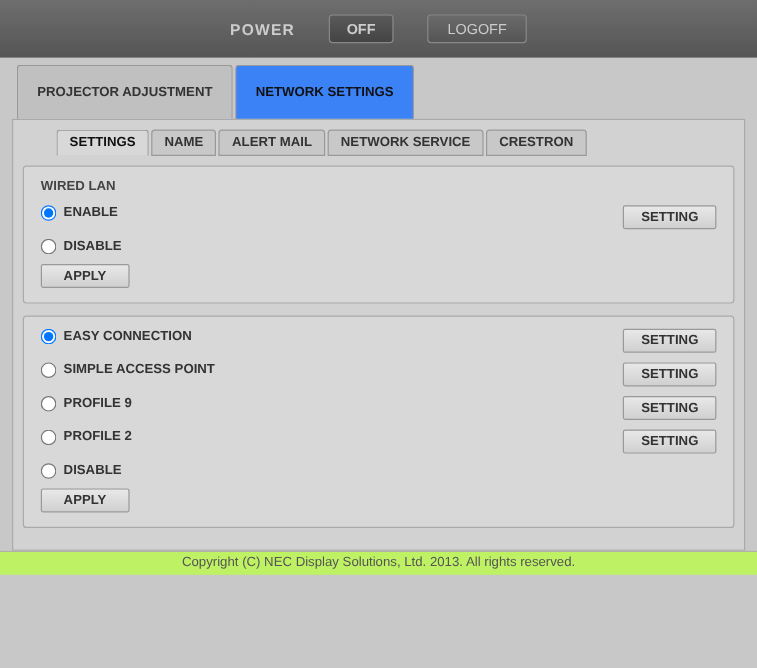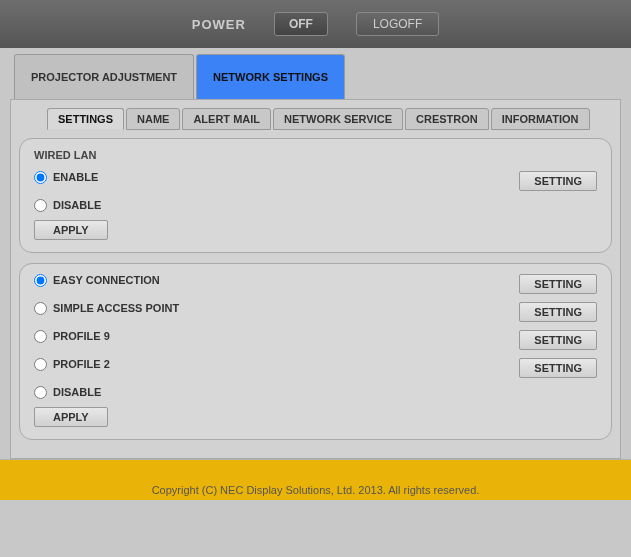--- a/index.html
+++ b/index.html
@@ -125,21 +125,21 @@
     .sub-tab.active {
       background: #d8d8d8;
       border-bottom: 1px solid #d2d2d2;
       color: #111;
     }
 
     
     .section-box {
       background: #d8d8d8;
       border: 1px solid #aaa;
-      border-radius: 13px;
+      border-radius: 3px;
       margin-bottom: 10px;
       padding: 10px 14px 12px 14px;
     }
     .section-title {
       font-size: 11px;
       font-weight: bold;
       color: #444;
       margin-bottom: 10px;
     }
     .setting-btn {
@@ -183,22 +183,22 @@
       font-weight: bold;
       color: #333;
       min-width: 140px;
     }
 
     
     .footer {
       text-align: center;
       font-size: 11px;
       color: #555;
-      padding: 24px 0 4px 0;
-      background: #eab308;
+      padding: 3px 0 4px 0;
+      background: #bef264;
       border-top: 1px solid #b0b0b0;
     }
   </style>
 </head>
 <body>
 
 <div class="top-bar">
   <span class="power-label">POWER</span>
   <button class="power-off-btn">
     <span>OFF</span>
@@ -228,23 +228,20 @@
     </div>
     <div class="sub-tab">
       <span>ALERT MAIL</span>
     </div>
     <div class="sub-tab">
       <span>NETWORK SERVICE</span>
     </div>
     <div class="sub-tab">
       <span>CRESTRON</span>
     </div>
-    <div class="sub-tab">
-      <span>INFORMATION</span>
-    </div>
   </div>
 
   <div class="section-box">
     <div class="section-title">WIRED LAN</div>
     <div class="setting-row-wrapper">
       <input type="radio" name="wired-lan" id="wired-enable" checked="" style="">
       <label class="row-label" for="wired-enable">ENABLE</label>
       <button class="setting-btn">SETTING</button>
     </div>
     <div class="setting-row-wrapper">

